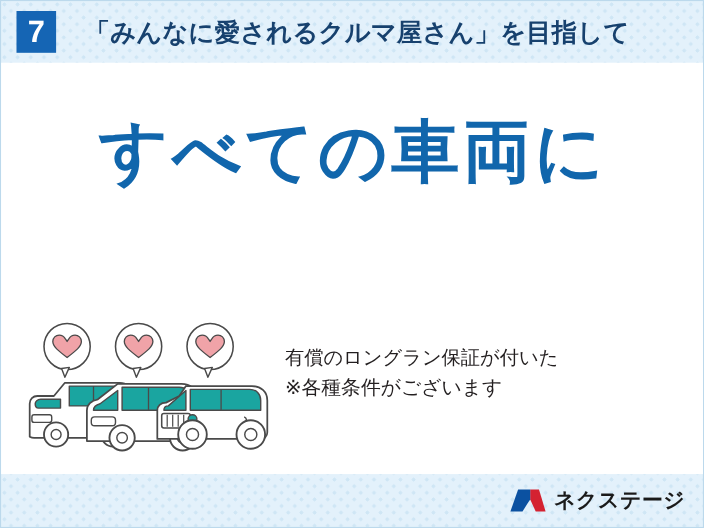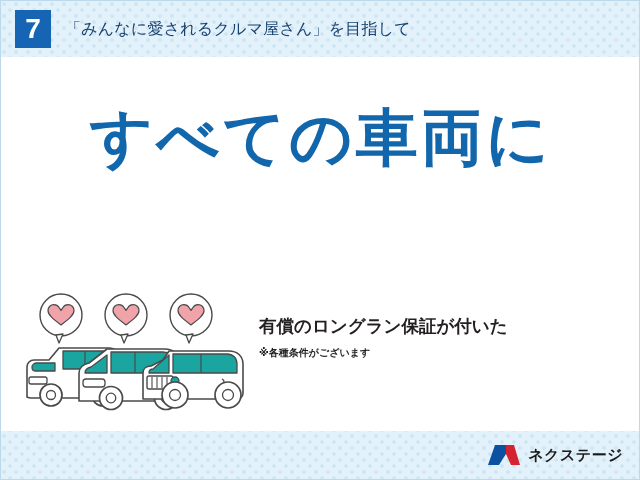--- a/index.html
+++ b/index.html
@@ -45,23 +45,23 @@
     background: #1565b4;
     color: #ffffff;
     font-size: 28px;
     font-weight: bold;
     line-height: 38px;
     text-align: center;
     flex: 0 0 auto;
     font-family: "Liberation Sans", "DejaVu Sans", sans-serif;
   }
   #header-title {
-    margin-left: 14px;
-    font-size: 16px;
-    font-weight: normal;
+    margin-left: 26px;
+    font-size: 23px;
+    font-weight: bold;
     color: #17416e;
     letter-spacing: 0.2px;
     white-space: nowrap;
   }
 
   
   #panel {
     position: absolute;
     left: 0;
     top: 56px;
@@ -114,26 +114,26 @@
   
   #body-copy {
     margin-left: 6px;
     padding-top: 24px;
     flex: 1 1 auto;
   }
   .copy-line {
     color: #231f20;
     font-size: 17.5px;
     line-height: 27px;
-    font-weight: bold;
+    font-weight: normal;
     white-space: nowrap;
     font-family: "DejaVu Sans", "Liberation Sans", sans-serif;
   }
   .copy-line.small {
-    font-size: 10px;
+    font-size: 18px;
     line-height: 26px;
   }
 
   
   #footer {
     position: absolute;
     left: 0;
     top: 430px;
     width: 640px;
     height: 48px;
@@ -143,21 +143,21 @@
     padding-right: 18px;
     box-sizing: border-box;
   }
   #brand-lockup {
     display: flex;
     align-items: center;
     gap: 7px;
   }
   #brand-mark { display: block; }
   #brand-name {
-    font-size: 15px;
+    font-size: 19px;
     font-weight: bold;
     color: #1a1a1a;
     letter-spacing: 0.5px;
     font-family: "DejaVu Sans", "Liberation Sans", sans-serif;
   }
 </style>
 </head>
 <body>
 
 <div id="poster">

